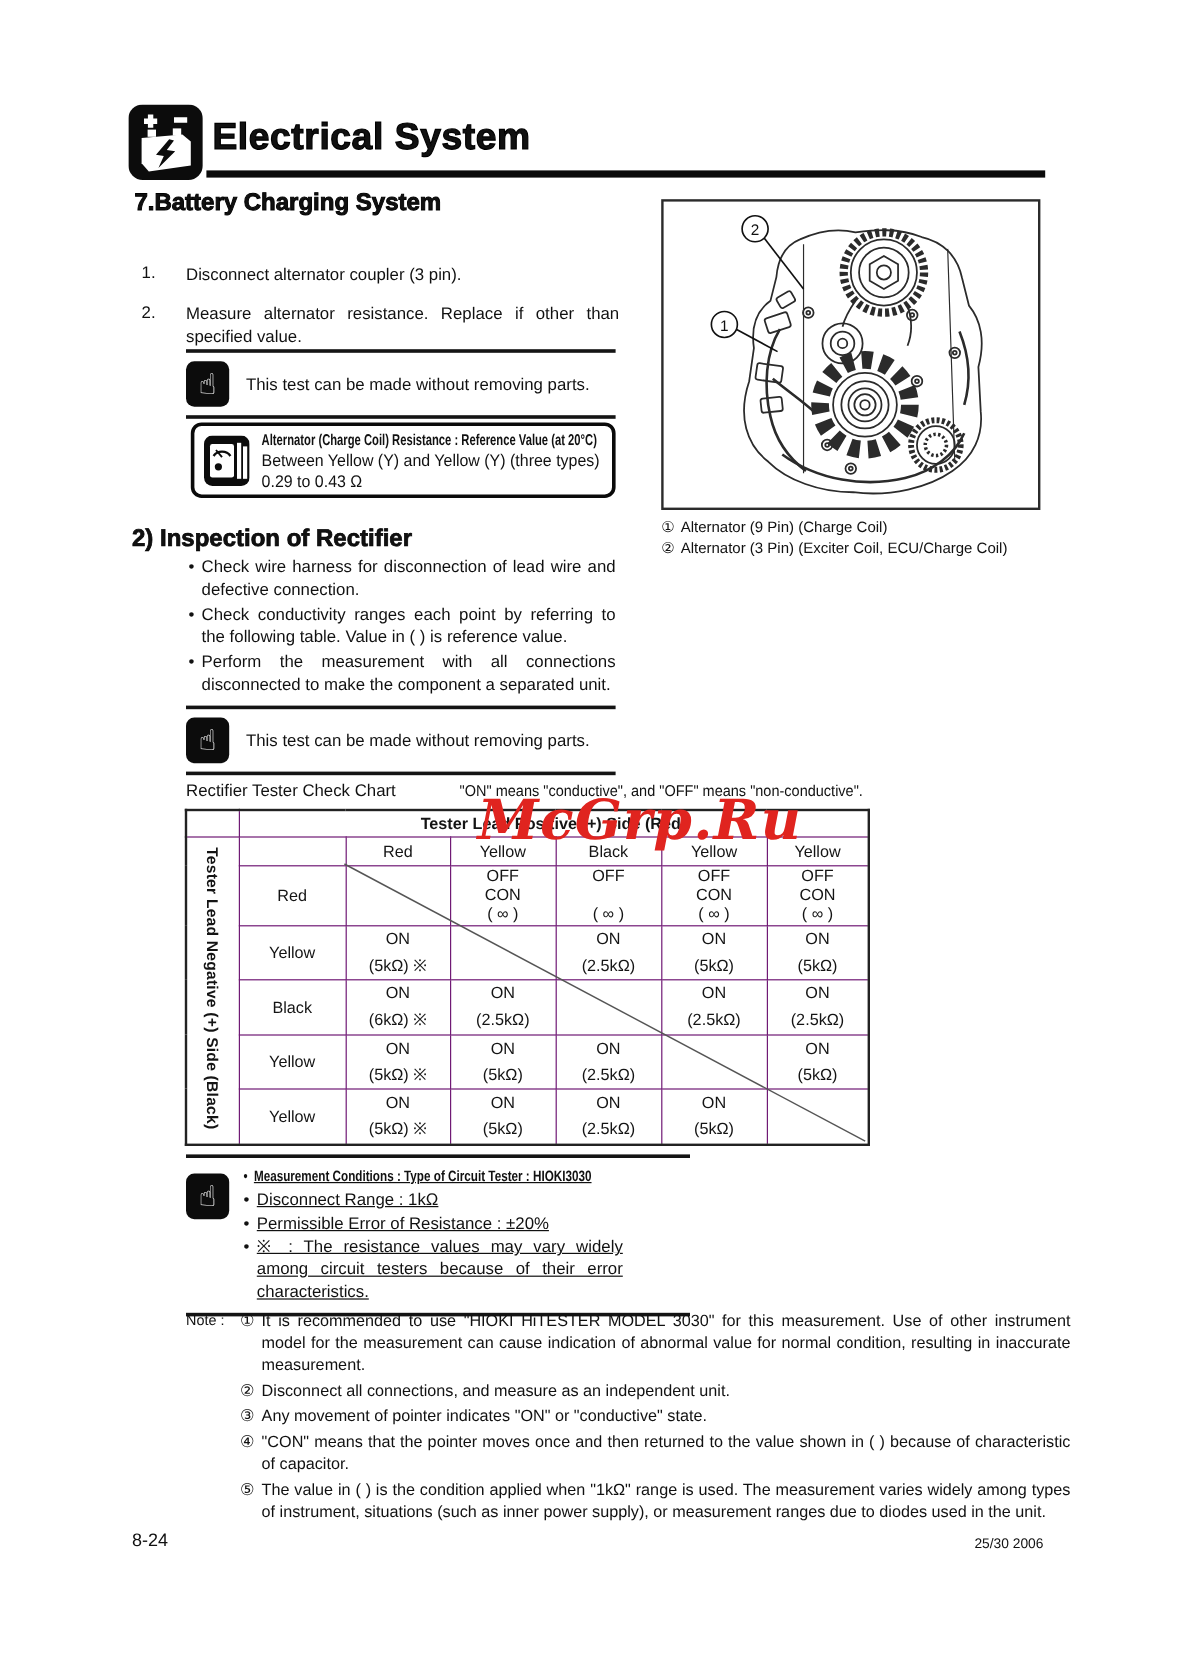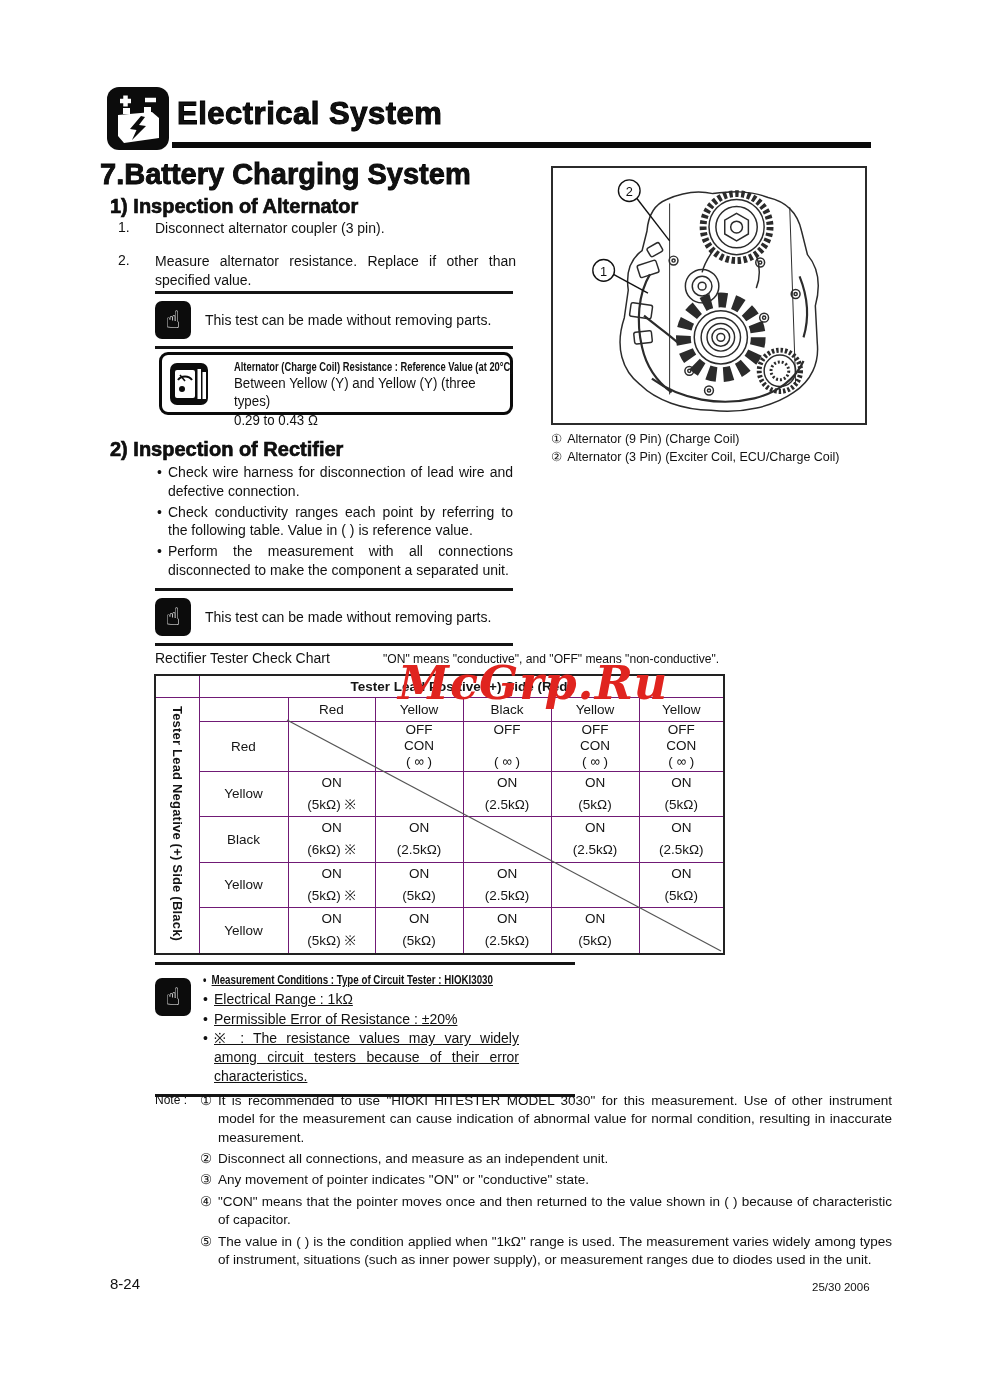--- a/index.html
+++ b/index.html
@@ -5,38 +5,38 @@
   * { margin:0; padding:0; box-sizing:border-box; }
   html,body { background:#e8e8e8; }
   body { font-family:"Liberation Sans", sans-serif; color:#111; }
   .page { position:relative; width:1000px; height:1381px; background:#ffffff; margin:0 auto; overflow:hidden; }
   .abs { position:absolute; }
 
   
   .hdr-title { left:177px; top:96px; font-size:31px; font-weight:900; letter-spacing:.5px; -webkit-text-stroke:1px #000; }
   .hdr-rule { left:172px; top:142px; width:699px; height:6px; background:#0a0a0a; }
 
-  .sec-title { left:100px; top:158px; font-size:29px; font-weight:800; -webkit-text-stroke:.8px #000; }
+  .sec-title { left:112px; top:158px; font-size:20px; font-weight:800; -webkit-text-stroke:.8px #000; }
   .sub-title { font-size:20px; font-weight:800; -webkit-text-stroke:.6px #000; }
 
   
   .steps { left:118px; top:219px; width:398px; }
   .step { display:flex; margin-bottom:15px; }
   .step-num { width:37px; font-size:14px; flex:none; }
   .step-text { flex:1; font-size:14px; line-height:1.32; text-align:justify; }
 
   
   .hint { border-top:3px solid #141414; border-bottom:3px solid #141414; padding:7px 0; display:flex; align-items:center; }
   .hand-box { width:36px; height:38px; background:#0c0c0c; border-radius:7px; color:#fff; font-family:"DejaVu Sans", sans-serif; font-size:24px; line-height:38px; text-align:center; flex:none; }
   .hint-text { margin-left:14px; font-size:14px; }
 
   
   .refbox { left:159px; top:352px; width:354px; height:63px; border:3px solid #0a0a0a; border-radius:9px; }
   .refbox .ricon { position:absolute; left:8px; top:8px; }
-  .ref-content { margin-left:72px; margin-top:4px; }
+  .ref-content { margin-left:56px; margin-top:4px; }
   .ref-title { font-size:13px; font-weight:700; white-space:nowrap; transform:scaleX(.72); transform-origin:0 50%; width:139%; }
   .ref-line { font-size:14px; line-height:1.32; transform:scaleX(.95); transform-origin:0 50%; width:106%; }
 
   
   .bullets { left:157px; top:463px; width:356px; }
   .bul { position:relative; padding-left:11px; font-size:14px; line-height:1.34; text-align:justify; margin-bottom:2px; }
   .bul::before { content:"\2022"; position:absolute; left:0; top:0; }
 
   
   .chart-cap-left { left:155px; top:650px; font-size:14px; }
@@ -100,21 +100,20 @@
     <path d="M38,13 h11" stroke="#fff" stroke-width="4.5"></path>
     <rect x="16" y="21" width="7" height="6" fill="#fff"></rect>
     <rect x="37" y="20" width="7" height="6" fill="#fff"></rect>
     <path d="M11,28 L45,25 L52,31 L52,51 L17,56 L11,49 Z" fill="#fff"></path>
     <path d="M34,29 L23,42 L29.5,43 L25,53 L39,39 L32,38 L38,30 Z" fill="#0c0c0c"></path>
   </svg>
   <div class="abs hdr-title">Electrical System</div>
   <div class="abs hdr-rule"></div>
 
   <div class="abs sec-title">7.Battery Charging System</div>
-  <div class="abs sub-title" style="left:110px; top:195px;">1) Inspection of Alternator</div>
 
   <div class="abs steps">
 
       <div class="step">
         <span class="step-num">1.</span>
         <span class="step-text">Disconnect alternator coupler (3 pin).</span>
       </div>
 
       <div class="step">
         <span class="step-num">2.</span>
@@ -271,21 +270,21 @@
   </div>
 
   <div class="abs watermark" style="color: rgb(224, 36, 31);">McGrp.Ru</div>
 
   <div class="abs hint hint3">
     <div class="hand-box">☝</div>
     <div class="mc-list">
 
         <div class="bul">Measurement Conditions : Type of Circuit Tester : HIOKI3030</div>
 
-        <div class="bul">Electrical Range : 1kΩ</div>
+        <div class="bul">Disconnect Range : 1kΩ</div>
 
         <div class="bul">Permissible Error of Resistance : ±20%</div>
 
         <div class="bul">※ : The resistance values may vary widely among circuit testers because of their error characteristics.</div>
 
     </div>
   </div>
 
   <div class="abs notes">
     <span class="notes-label">Note :</span>

